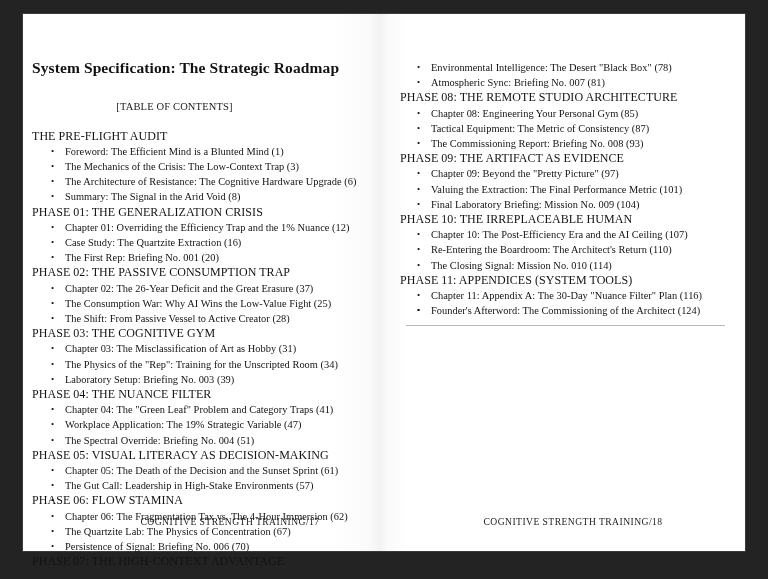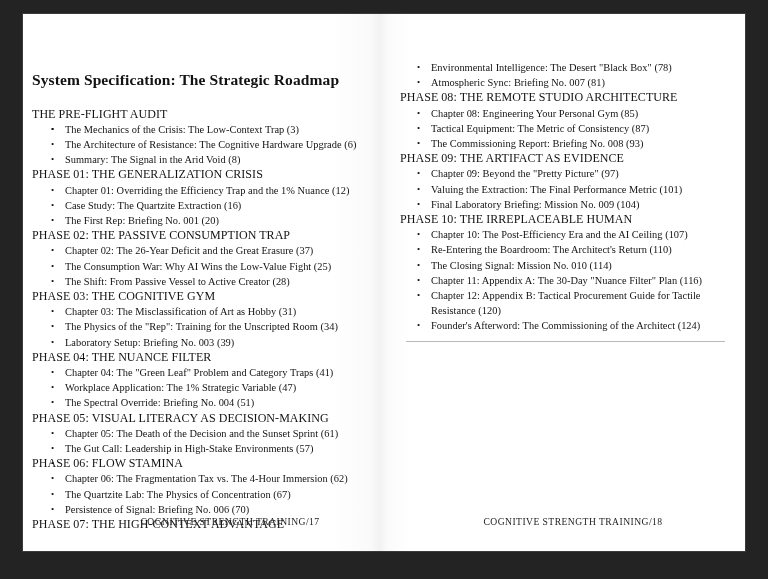--- a/index.html
+++ b/index.html
@@ -24,21 +24,21 @@
     box-shadow: 0 0 0 1px #3a3a3a;
   }
   .page {
     position: relative;
     height: 100%;
     background: #ffffff;
     box-sizing: border-box;
   }
   .page-left {
     width: 358px;
-    padding: 12px 18px 0 9px;
+    padding: 0 18px 0 9px;
     background: linear-gradient(to right, #ffffff 0%, #ffffff 86%, #fafafa 97%, #f1f1f1 100%);
   }
   .page-right {
     width: 364px;
     padding: 0 14px 0 19px;
     background: linear-gradient(to left, #ffffff 0%, #ffffff 92%, #fbfbfb 98%, #f4f4f4 100%);
   }
   .gutter {
     width: 0px;
     height: 100%;
@@ -118,41 +118,42 @@
   .page-left .footer { padding-left: 28px; }
   .page-right .footer { padding-left: 10px; }
 </style>
 </head>
 <body>
 
 <div class="spread">
 
   <div class="page page-left">
     <h1 class="doc-title">System Specification: The Strategic Roadmap</h1>
+    <div class="toc-label">[TABLE OF CONTENTS]</div>
     <div class="toc toc-start-left">
         <div class="section-head">THE PRE-FLIGHT AUDIT</div>
-        <div class="entry"><span class="bullet">•</span></div>
+        <div class="entry"><span class="bullet">•</span><span>Foreword: The Efficient Mind is a Blunted Mind (1)</span></div>
         <div class="entry"><span class="bullet">•</span><span>The Mechanics of the Crisis: The Low-Context Trap (3)</span></div>
         <div class="entry"><span class="bullet">•</span><span>The Architecture of Resistance: The Cognitive Hardware Upgrade (6)</span></div>
         <div class="entry"><span class="bullet">•</span><span>Summary: The Signal in the Arid Void (8)</span></div>
         <div class="section-head">PHASE 01: THE GENERALIZATION CRISIS</div>
         <div class="entry"><span class="bullet">•</span><span>Chapter 01: Overriding the Efficiency Trap and the 1% Nuance (12)</span></div>
         <div class="entry"><span class="bullet">•</span><span>Case Study: The Quartzite Extraction (16)</span></div>
         <div class="entry"><span class="bullet">•</span><span>The First Rep: Briefing No. 001 (20)</span></div>
         <div class="section-head">PHASE 02: THE PASSIVE CONSUMPTION TRAP</div>
         <div class="entry"><span class="bullet">•</span><span>Chapter 02: The 26-Year Deficit and the Great Erasure (37)</span></div>
         <div class="entry"><span class="bullet">•</span><span>The Consumption War: Why AI Wins the Low-Value Fight (25)</span></div>
         <div class="entry"><span class="bullet">•</span><span>The Shift: From Passive Vessel to Active Creator (28)</span></div>
         <div class="section-head">PHASE 03: THE COGNITIVE GYM</div>
         <div class="entry"><span class="bullet">•</span><span>Chapter 03: The Misclassification of Art as Hobby (31)</span></div>
         <div class="entry"><span class="bullet">•</span><span>The Physics of the "Rep": Training for the Unscripted Room (34)</span></div>
         <div class="entry"><span class="bullet">•</span><span>Laboratory Setup: Briefing No. 003 (39)</span></div>
         <div class="section-head">PHASE 04: THE NUANCE FILTER</div>
         <div class="entry"><span class="bullet">•</span><span>Chapter 04: The "Green Leaf" Problem and Category Traps (41)</span></div>
-        <div class="entry"><span class="bullet">•</span><span>Workplace Application: The 1% Strategic Variable (47)</span></div>
+        <div class="entry"><span class="bullet">•</span><span>Workplace Application: The 19% Strategic Variable (47)</span></div>
         <div class="entry"><span class="bullet">•</span><span>The Spectral Override: Briefing No. 004 (51)</span></div>
         <div class="section-head">PHASE 05: VISUAL LITERACY AS DECISION-MAKING</div>
         <div class="entry"><span class="bullet">•</span><span>Chapter 05: The Death of the Decision and the Sunset Sprint (61)</span></div>
         <div class="entry"><span class="bullet">•</span><span>The Gut Call: Leadership in High-Stake Environments (57)</span></div>
         <div class="entry"><span class="bullet">•</span></div>
         <div class="section-head">PHASE 06: FLOW STAMINA</div>
         <div class="entry"><span class="bullet">•</span><span>Chapter 06: The Fragmentation Tax vs. The 4-Hour Immersion (62)</span></div>
         <div class="entry"><span class="bullet">•</span><span>The Quartzite Lab: The Physics of Concentration (67)</span></div>
         <div class="entry"><span class="bullet">•</span><span>Persistence of Signal: Briefing No. 006 (70)</span></div>
         <div class="section-head">PHASE 07: THE HIGH-CONTEXT ADVANTAGE</div>
@@ -171,21 +172,22 @@
         <div class="entry"><span class="bullet">•</span><span>Tactical Equipment: The Metric of Consistency (87)</span></div>
         <div class="entry"><span class="bullet">•</span><span>The Commissioning Report: Briefing No. 008 (93)</span></div>
         <div class="section-head">PHASE 09: THE ARTIFACT AS EVIDENCE</div>
         <div class="entry"><span class="bullet">•</span><span>Chapter 09: Beyond the "Pretty Picture" (97)</span></div>
         <div class="entry"><span class="bullet">•</span><span>Valuing the Extraction: The Final Performance Metric (101)</span></div>
         <div class="entry"><span class="bullet">•</span><span>Final Laboratory Briefing: Mission No. 009 (104)</span></div>
         <div class="section-head">PHASE 10: THE IRREPLACEABLE HUMAN</div>
         <div class="entry"><span class="bullet">•</span><span>Chapter 10: The Post-Efficiency Era and the AI Ceiling (107)</span></div>
         <div class="entry"><span class="bullet">•</span><span>Re-Entering the Boardroom: The Architect's Return (110)</span></div>
         <div class="entry"><span class="bullet">•</span><span>The Closing Signal: Mission No. 010 (114)</span></div>
+        <div class="section-head">PHASE 11: APPENDICES (SYSTEM TOOLS)</div>
         <div class="entry"><span class="bullet">•</span><span>Chapter 11: Appendix A: The 30-Day "Nuance Filter" Plan (116)</span></div>
-        <div class="entry"><span class="bullet">•</span><span>Chapter 12: Appendix B: Tactical Procurement Guide for Tactile Resistance (120)</span></div>
+        <div class="entry"><span class="bullet">•</span></div>
         <div class="entry"><span class="bullet">•</span><span>Founder's Afterword: The Commissioning of the Architect (124)</span></div>
       </div>
     <hr class="divider">
     <div class="footer">COGNITIVE STRENGTH TRAINING/18</div>
   </div>
 
 </div>
 
 </body></html>

